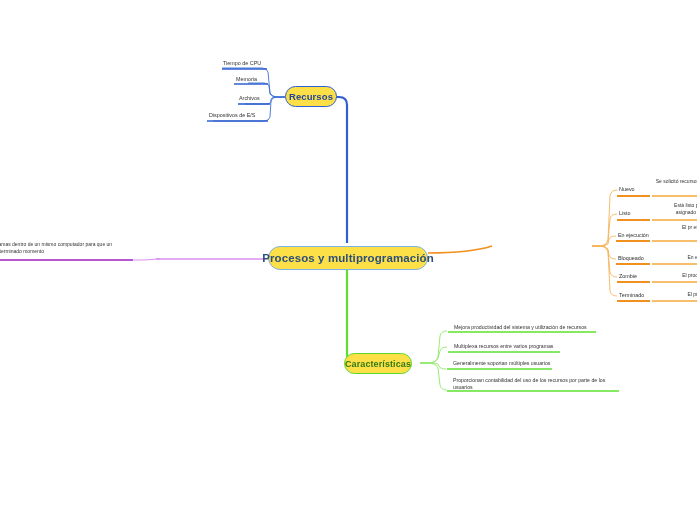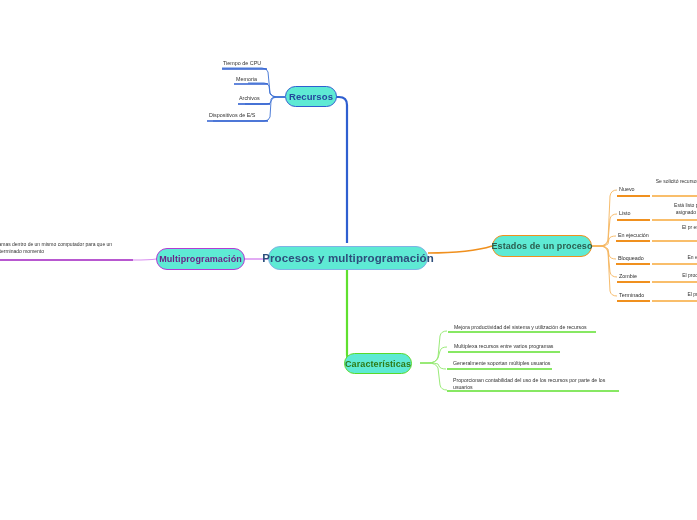--- a/index.html
+++ b/index.html
@@ -9,21 +9,21 @@
     font-family:"Liberation Sans", sans-serif;
     overflow:hidden;
     position:relative;
   }
   #canvas{position:absolute;left:0;top:0;width:697px;height:520px;}
   svg#wires{position:absolute;left:0;top:0;width:697px;height:520px;pointer-events:none;}
 
   .node{
     position:absolute;
     box-sizing:border-box;
-    background:#5eead4;
+    background:#fde047;
     border:1.4px solid #3b6fd4;
     border-radius:12px;
     color:#1f3d6e;
     font-weight:bold;
     display:flex;align-items:center;justify-content:center;
     white-space:nowrap;
     letter-spacing:.1px;
   }
   .node.center{
     border-color:#7fb2e5;
@@ -133,28 +133,22 @@
   </div>
 
   <div class="node blue" style="left:285px;top:86px;width:52px;height:21px;">
     <span>Recursos</span>
   </div>
   <div class="leaf-sub" style="left:223px;top:60px;">Tiempo de CPU</div>
   <div class="leaf-sub" style="left:236px;top:76px;">Memoria</div>
   <div class="leaf-sub" style="left:239px;top:95px;">Archivos</div>
   <div class="leaf-sub" style="left:209px;top:112px;">Dispositivos de E/S</div>
 
-  <div class="node purple" style="left:156px;top:248px;width:89px;height:22px;">
-    <span>Multiprogramación</span>
-  </div>
   <div class="desc" style="left:-6px;top:241px;width:132px;">gramas dentro de un mismo computador para que un determinado momento</div>
 
-  <div class="node orange" style="left:492px;top:235px;width:100px;height:22px;">
-    <span>Estados de un proceso</span>
-  </div>
 
   <div class="state-label" style="left:619px;top:186px;">Nuevo</div>
   <div class="desc right" style="left:655px;top:178px;width:48px;">Se solicitó recursos y</div>
 
   <div class="state-label" style="left:619px;top:210px;">Listo</div>
   <div class="desc right" style="left:655px;top:202px;width:48px;">Está listo par asignado un</div>
 
   <div class="state-label" style="left:618px;top:232px;">En ejecución</div>
   <div class="desc right" style="left:655px;top:224px;width:48px;">El pr está</div>
 

